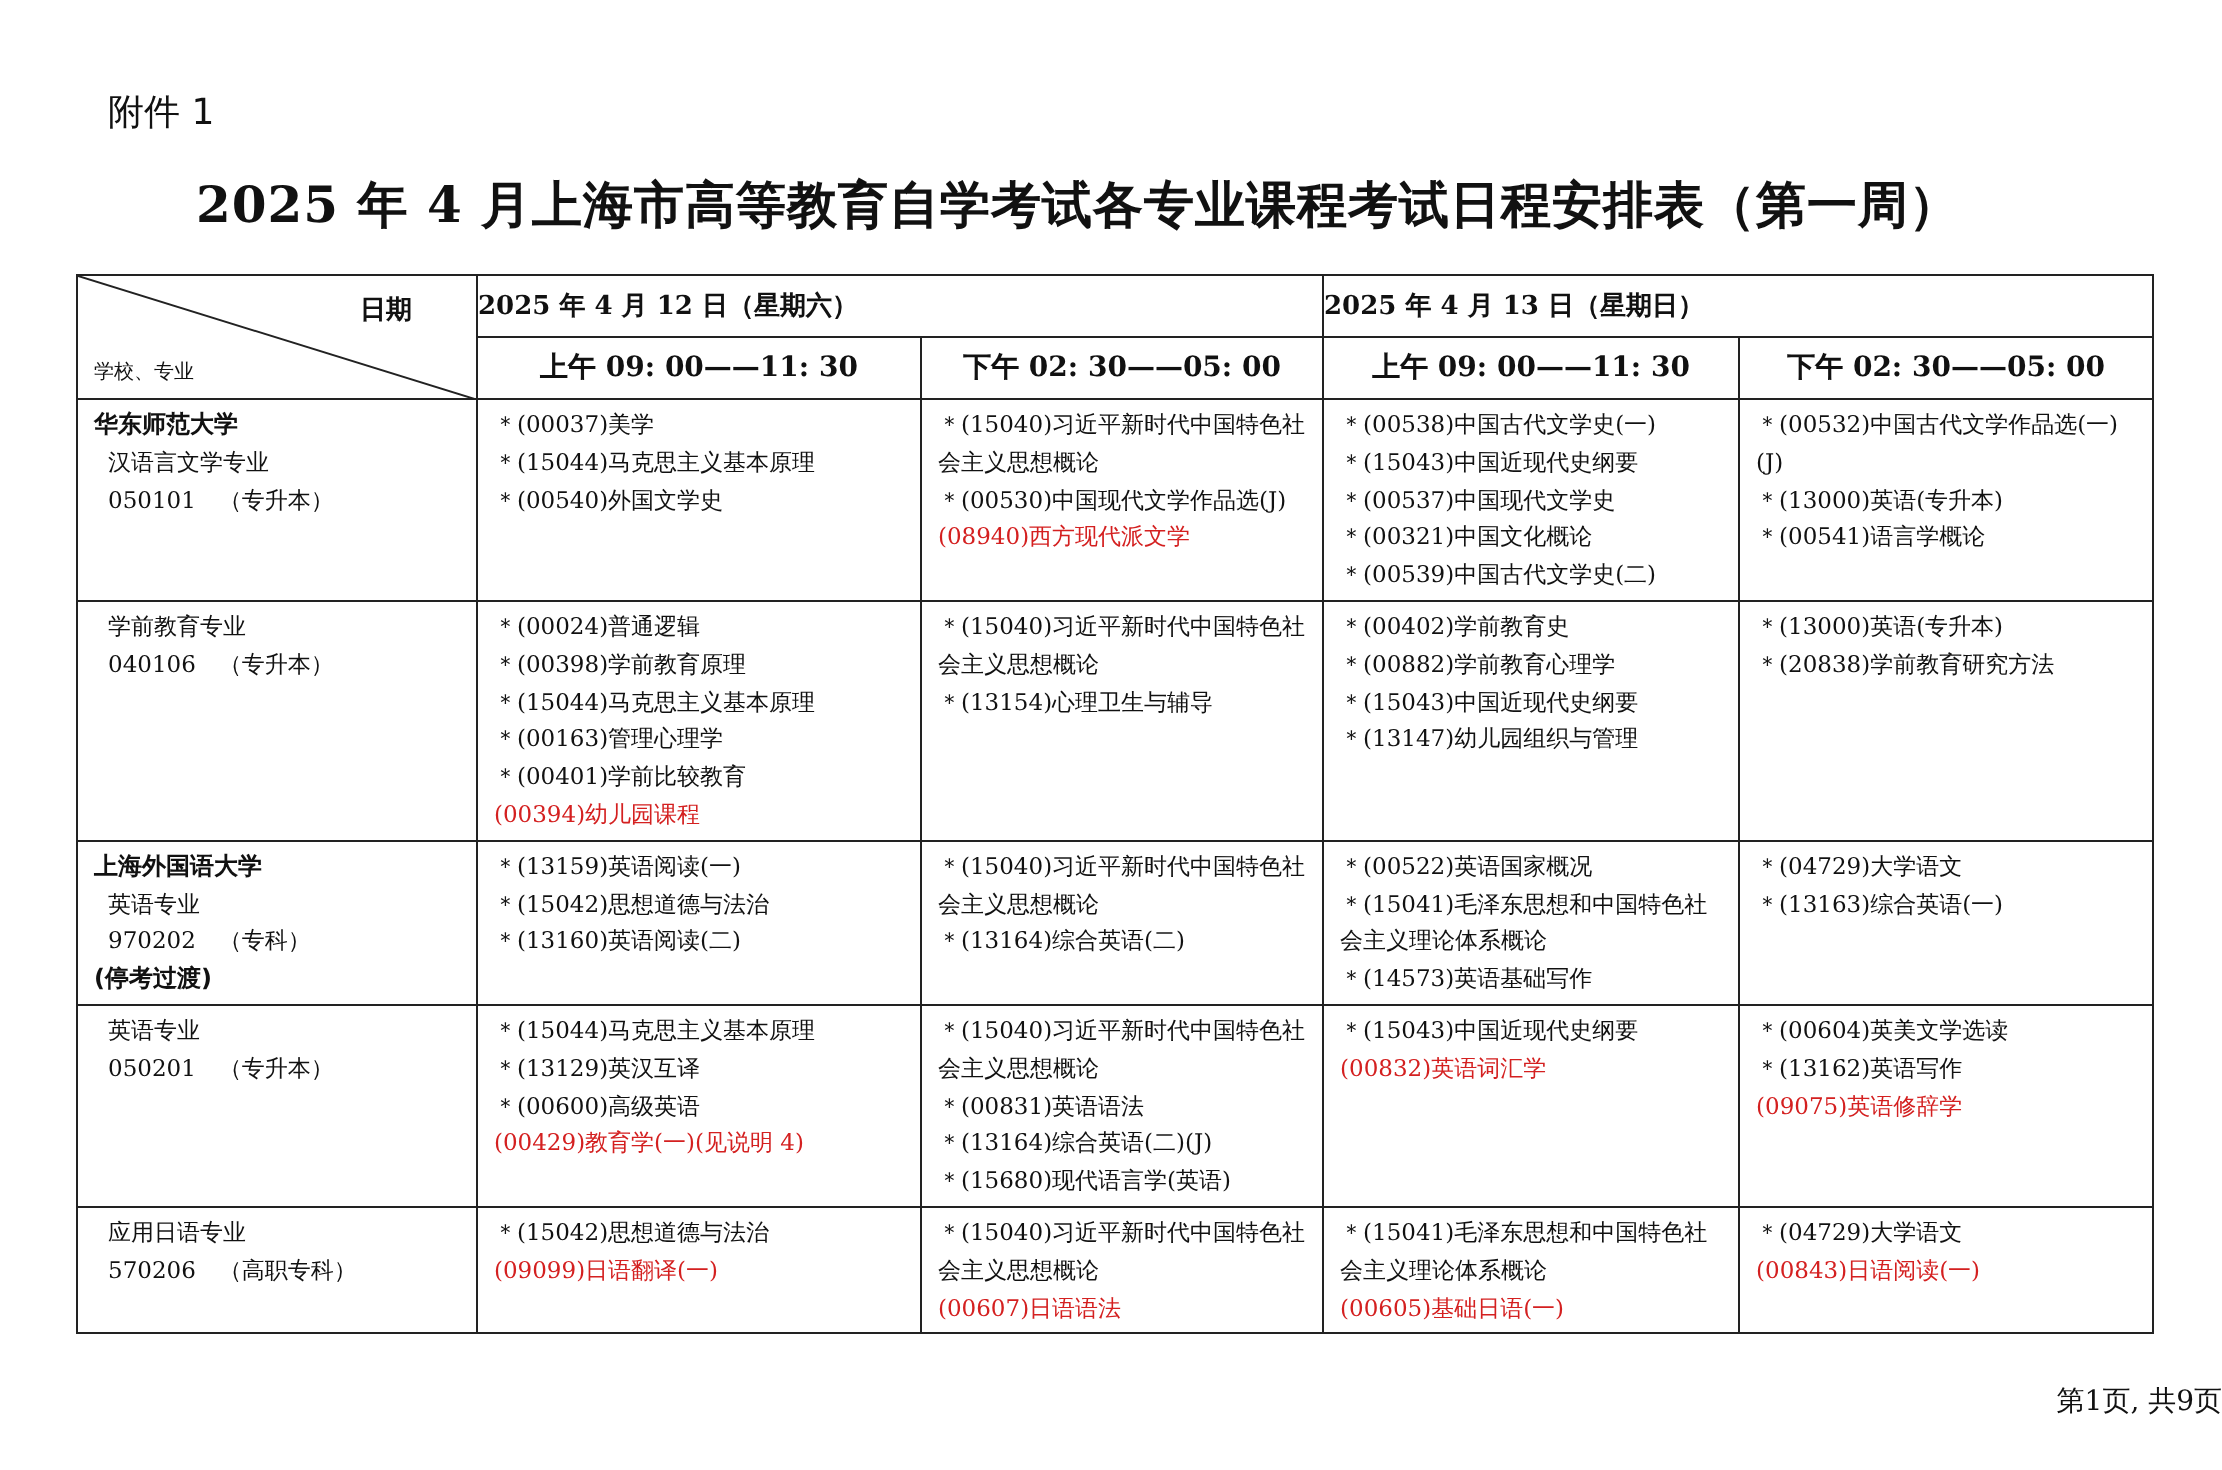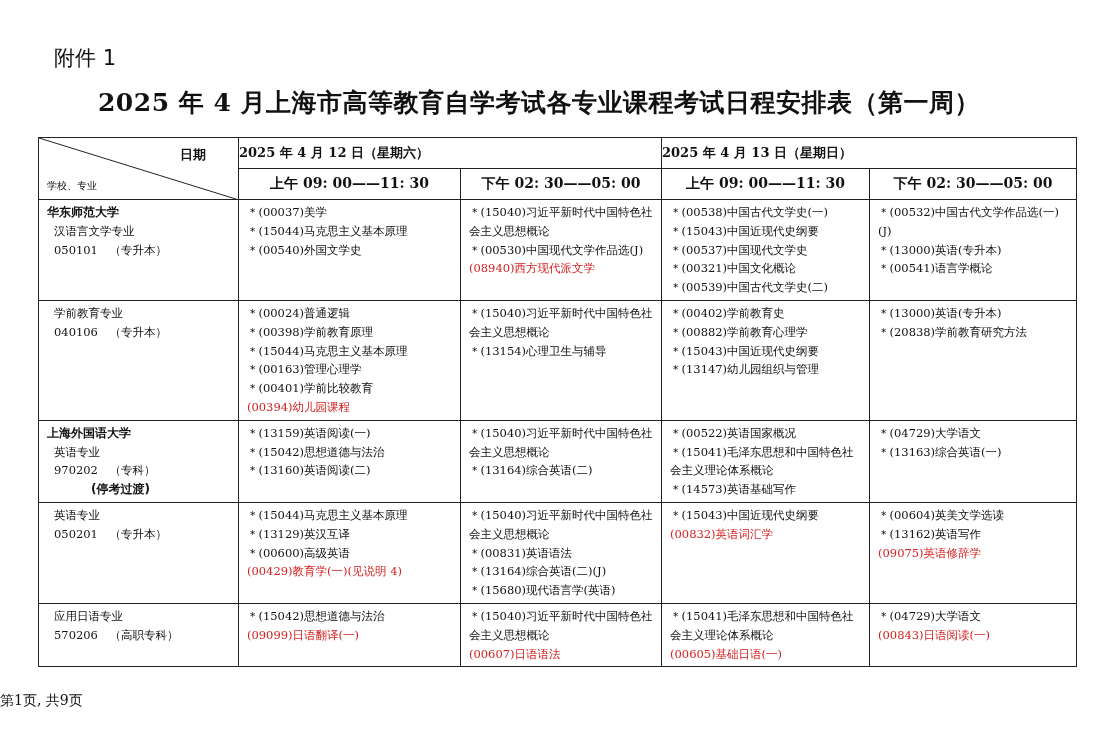--- a/index.html
+++ b/index.html
@@ -1,38 +1,38 @@
 <!DOCTYPE html>
 <html><head>
 <meta charset="utf-8">
 <style>
   html, body { margin: 0; padding: 0; background: #ffffff; }
   body { width: 1111px; height: 735px; position: relative; overflow: hidden;
          font-family: "DejaVu Serif", "Liberation Serif", serif; color: #111; }
-  .attach { position: absolute; left: 54px; top: 44px; font-size: 21px;
+  .attach { position: absolute; left: 54px; top: 44px; font-size: 18px;
             font-family: "DejaVu Sans", "Liberation Sans", sans-serif; }
   .title { position: absolute; left: 0; width: 1078px; top: 86px; text-align: center;
            font-size: 25px; font-weight: bold; letter-spacing: 0.5px; }
   table.sched { position: absolute; left: 38px; top: 137px; width: 1038px;
                 border-collapse: collapse; table-layout: fixed; font-size: 11.5px; }
   table.sched td, table.sched th { border: 1px solid #222; vertical-align: top; padding: 0; }
   .hdr-date { font-weight: bold; height: 30px; vertical-align: middle !important; font-size: 13px; }
   .hdr-time { font-weight: bold; text-align: center; height: 30px; vertical-align: middle !important; font-size: 14px; }
   .corner { position: relative; height: 61px; }
   .corner svg { position: absolute; left: 0; top: 0; }
   .corner .c-date { position: absolute; right: 32px; top: 8px; font-weight: bold; font-size: 13px; }
   .corner .c-school { position: absolute; left: 8px; bottom: 6px; font-weight: normal; font-size: 10px; }
   .cell { padding: 3px 6px 3px 8px; line-height: 18.8px; }
   .line { display: block; white-space: nowrap; }
   .line.wrap { white-space: normal; }
   .red { color: #d42020; }
   .school { font-weight: bold; font-family: "DejaVu Sans", "Liberation Sans", sans-serif; font-size: 12px; }
-  .note { font-weight: bold; font-family: "DejaVu Sans", "Liberation Sans", sans-serif; font-size: 12px; margin-left: 44px; }
+  .note { font-weight: bold; font-family: "DejaVu Sans", "Liberation Sans", sans-serif; font-size: 12px; }
   .indent { padding-left: 7px; }
-  .footer { position: absolute; left: 0; width: 1111px; top: 692px; text-align: left; font-size: 14px;
+  .footer { position: absolute; left: 0; width: 1111px; top: 692px; text-align: right; font-size: 14px;
             font-family: "DejaVu Serif", "Liberation Serif", serif; }
 </style>
 </head>
 <body>
 
 <div class="attach">附件 1</div>
 <div class="title">2025 年 4 月上海市高等教育自学考试各专业课程考试日程安排表（第一周）</div>
 
 <table class="sched">
   <colgroup>

